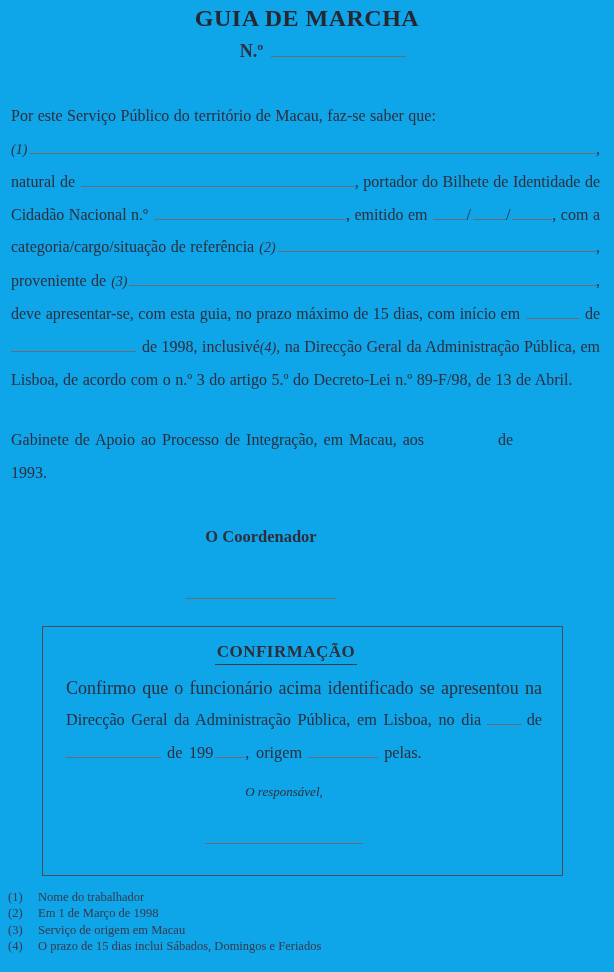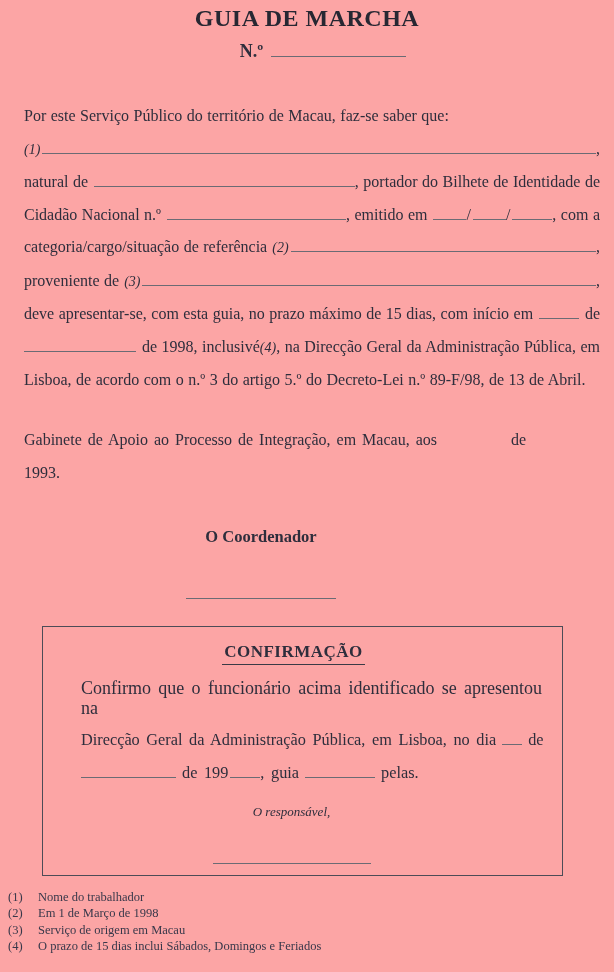--- a/index.html
+++ b/index.html
@@ -1,19 +1,19 @@
 <!DOCTYPE html>
 <html><head>
 <meta charset="utf-8">
 <style>
   html, body { margin: 0; padding: 0; background: #ffffff; }
   .page {
     position: relative;
     width: 614px; height: 972px;
-    background: #fca5a5;
+    background: #0ea5e9;
     overflow: hidden;
     font-family: "Liberation Serif", "DejaVu Serif", serif;
     color: #2e2e3c;
     box-sizing: border-box;
   }
   
   .doc-title {
     padding-top: 5px;
     text-align: center;
     font-size: 24px;
@@ -31,21 +31,21 @@
   .no-row .bk { margin-left: 8px; }
   
   .bk {
     display: inline-block;
     height: 2px;
     border-bottom: 1.4px solid #6b6b74;
   }
   .gap { display: inline-block; height: 2px; }
   .grow { flex: 1 1 auto; min-width: 20px; }
   
-  .body { margin: 44px 14px 0 24px; font-size: 16px; }
+  .body { margin: 44px 14px 0 11px; font-size: 16px; }
   .bline {
     display: flex;
     align-items: baseline;
     line-height: 20px;
     margin-top: 12.5px;
     white-space: pre;
     word-spacing: 0.5px;
   }
   .bline:first-child { margin-top: 0; }
   .bline .txt { flex: 0 0 auto; }
@@ -75,21 +75,21 @@
     height: 10px;
   }
   .sig-row1 .bk { width: 150px; }
   
   .confirm-box {
     margin: 31px 0 12px 42px;
     width: 521px;
     height: 250px;
     border: 1.5px solid #4c4c57;
     box-sizing: border-box;
-    padding: 15px 20px 0 38px;
+    padding: 15px 20px 0 23px;
   }
   .confirm-title {
     text-align: center;
     position: relative;
     left: -18px;
     font-size: 17px;
     font-weight: bold;
   }
   .confirm-title .ul {
     display: inline-block;
@@ -237,21 +237,21 @@
     <div class="cline">
       <span class="txt">Direcção Geral da Administração Pública, em Lisboa, no dia</span>
       <span class="bk grow ml6 mr6"></span>
       <span class="txt">de</span>
     </div>
 
     <div class="cline">
       <span class="bk w95 mr6"></span>
       <span class="txt">de 199</span>
       <span class="bk w30 ml2 mr0"></span>
-      <span class="txt">, guia</span>
+      <span class="txt">, origem</span>
       <span class="bk w70 ml6 mr6"></span>
       <span class="txt">pelas.</span>
     </div>
 
     <div class="responsible">O responsável,</div>
     <div class="sig-row2">
       <span class="bk"></span>
     </div>
   </div>
 

